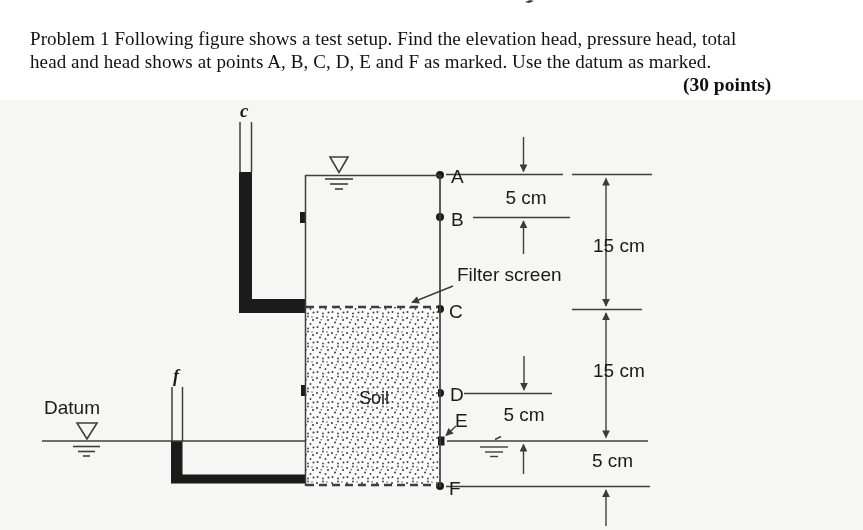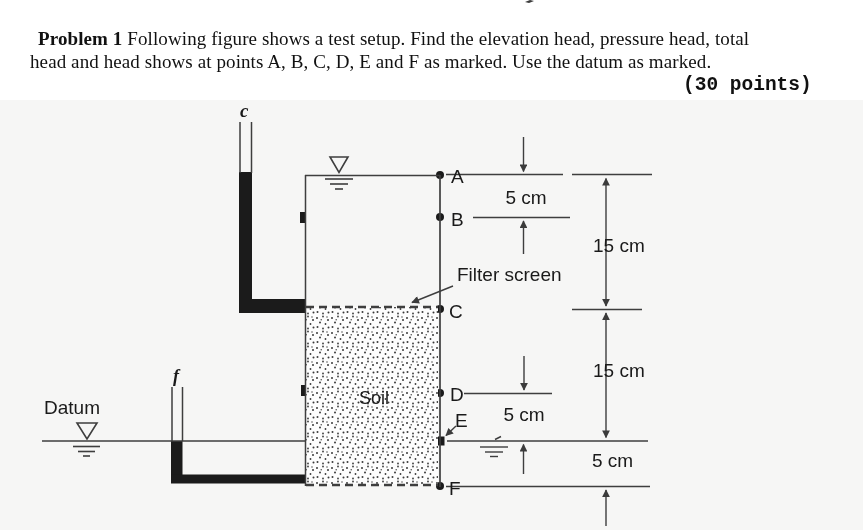--- a/index.html
+++ b/index.html
@@ -4,24 +4,24 @@
 <style>
   html,body{margin:0;padding:0;}
   body{
     width:863px;height:530px;position:relative;background:#ffffff;
     font-family:"Liberation Serif", serif;overflow:hidden;
   }
   .hdr-line{
     position:absolute;left:30px;white-space:nowrap;
     font-size:19px;color:#111;letter-spacing:0.1px;
   }
-  .hdr-line b{font-weight:bold;margin-left:8px;}
+  .hdr-line b{font-weight:normal;}
   #points-line{
     position:absolute;left:683px;top:74px;white-space:nowrap;
-    font-size:19.5px;font-weight:bold;color:#111;font-family:Liberation Mono, monospace;
+    font-size:19.5px;font-weight:bold;color:#111;
   }
   #figure-svg{position:absolute;left:0;top:0;}
   text{font-family:"Liberation Sans", sans-serif;}
   .serif-it{font-family:"Liberation Serif", serif;font-style:italic;font-weight:bold;}
 </style>
 </head>
 <body>
 
 <div class="hdr-line" style="top:28px"><b>Problem 1</b> <span>Following figure shows a test setup. Find the elevation head, pressure head, total</span></div>
 <div class="hdr-line" style="top:51px">head and head shows at points A, B, C, D, E and F as marked. Use the datum as marked.</div>

